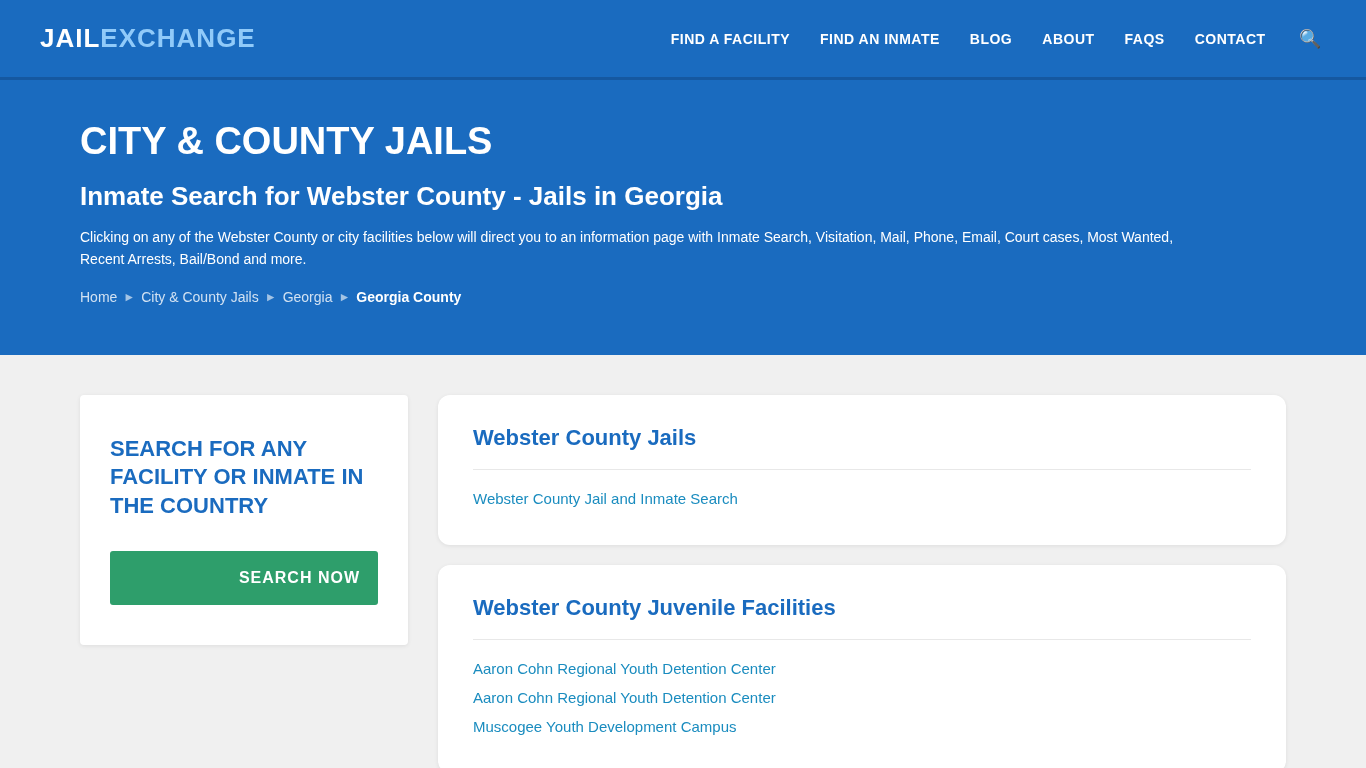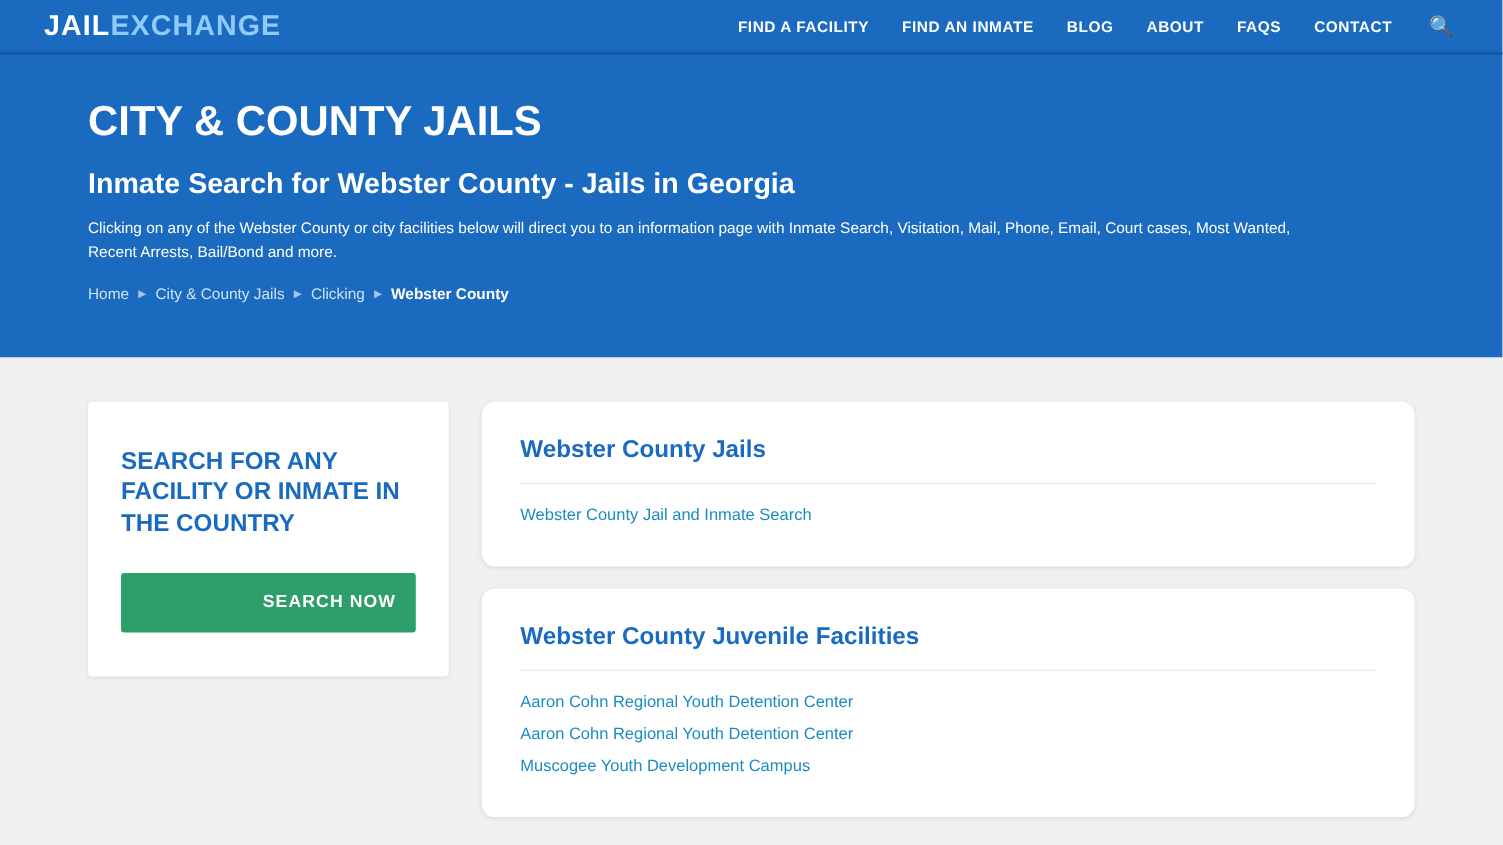--- a/index.html
+++ b/index.html
@@ -5,21 +5,21 @@
     * { margin: 0; padding: 0; box-sizing: border-box; }
     body { font-family: Arial, sans-serif; background: #f0f0f0; }
 
     
     .header {
       background: #1a6bbf;
       display: flex;
       align-items: center;
       justify-content: space-between;
       padding: 0 40px;
-      height: 50px;
+      height: 80px;
       border-bottom: 3px solid #1558a0;
     }
     .logo {
       font-size: 26px;
       font-weight: 900;
       color: white;
       letter-spacing: 1px;
       text-transform: uppercase;
     }
     .logo-exchange {
@@ -190,23 +190,23 @@
 
 <section class="hero">
   <h1 class="hero-title">CITY &amp; COUNTY JAILS</h1>
   <h2 class="hero-subtitle">Inmate Search for Webster County - Jails in Georgia</h2>
   <p class="hero-desc">Clicking on any of the Webster County or city facilities below will direct you to an information page with Inmate Search, Visitation, Mail, Phone, Email, Court cases, Most Wanted, Recent Arrests, Bail/Bond and more.</p>
   <nav class="breadcrumb">
     <a>Home</a>
     <span class="sep">►</span>
     <a>City &amp; County Jails</a>
     <span class="sep">►</span>
-    <a>Clicking</a>
+    <a>Georgia</a>
     <span class="sep">►</span>
-    <span class="current">Webster County</span>
+    <span class="current">Georgia County</span>
   </nav>
 </section>
 
 <main class="main-content">
 
   <aside class="left-panel">
     <div class="search-card">
       <div class="search-card-title">SEARCH FOR ANY FACILITY OR INMATE IN THE COUNTRY</div>
       <button class="search-now-btn">SEARCH NOW</button>
     </div>

